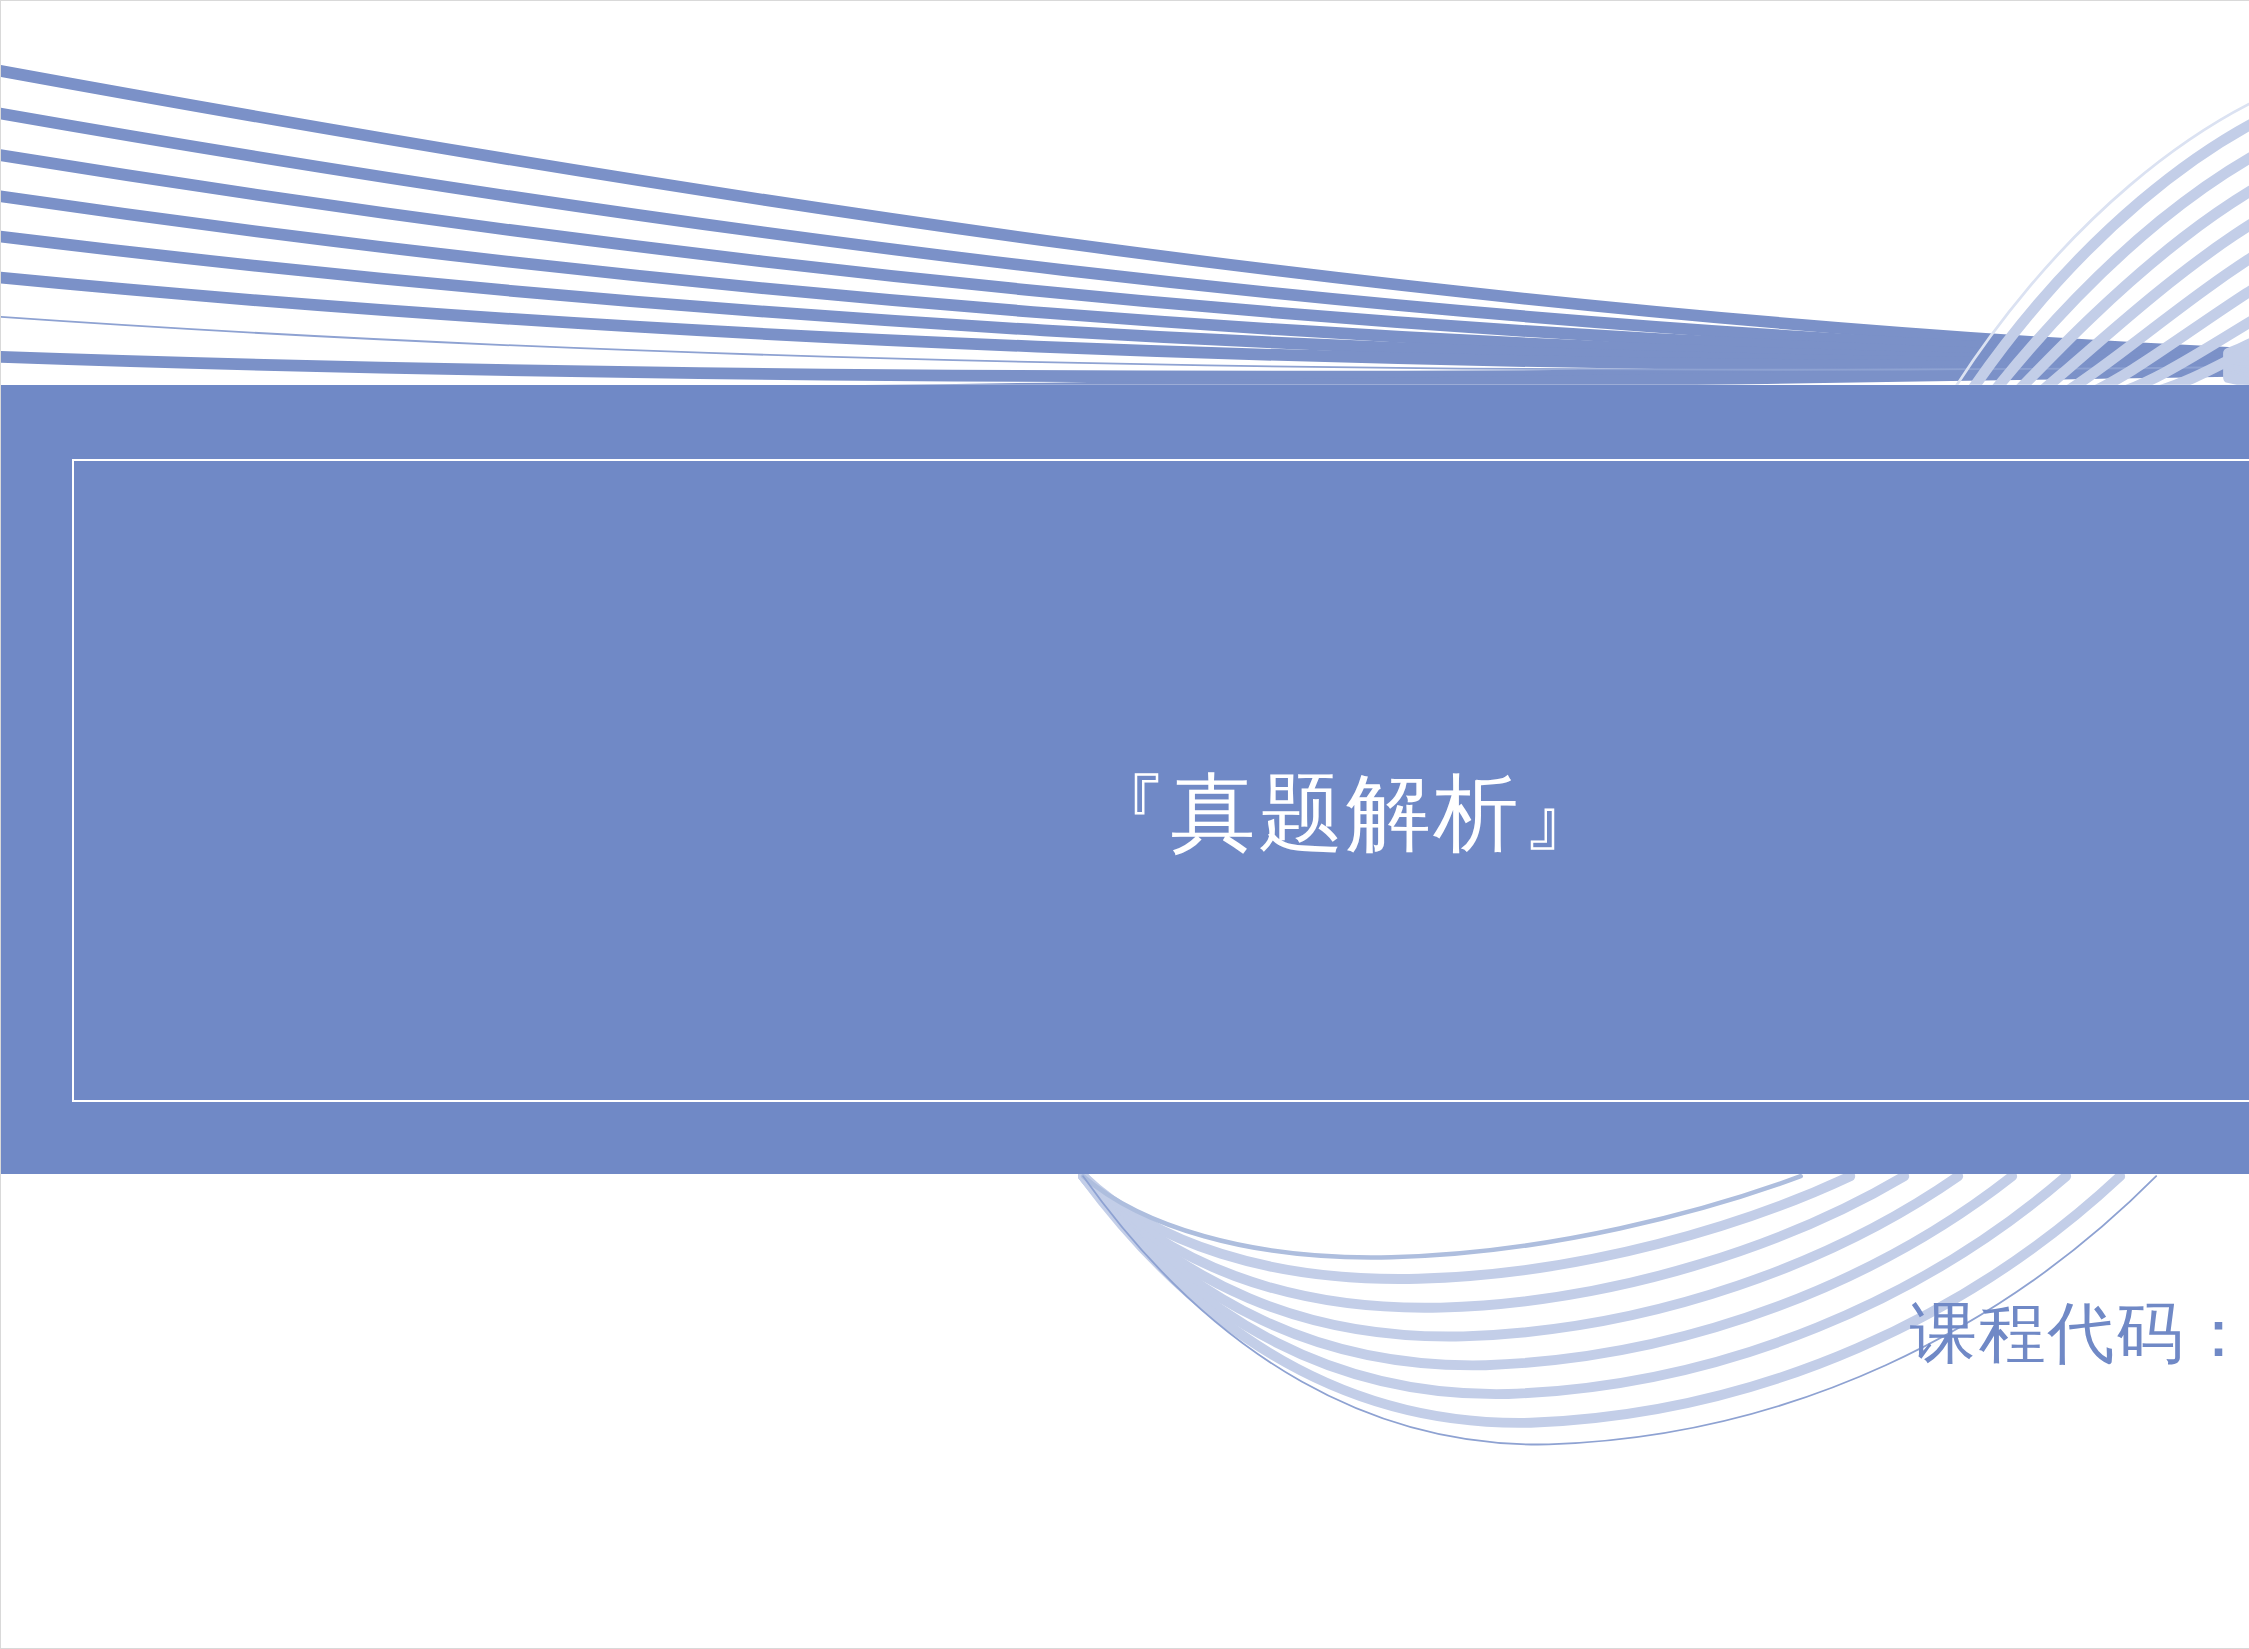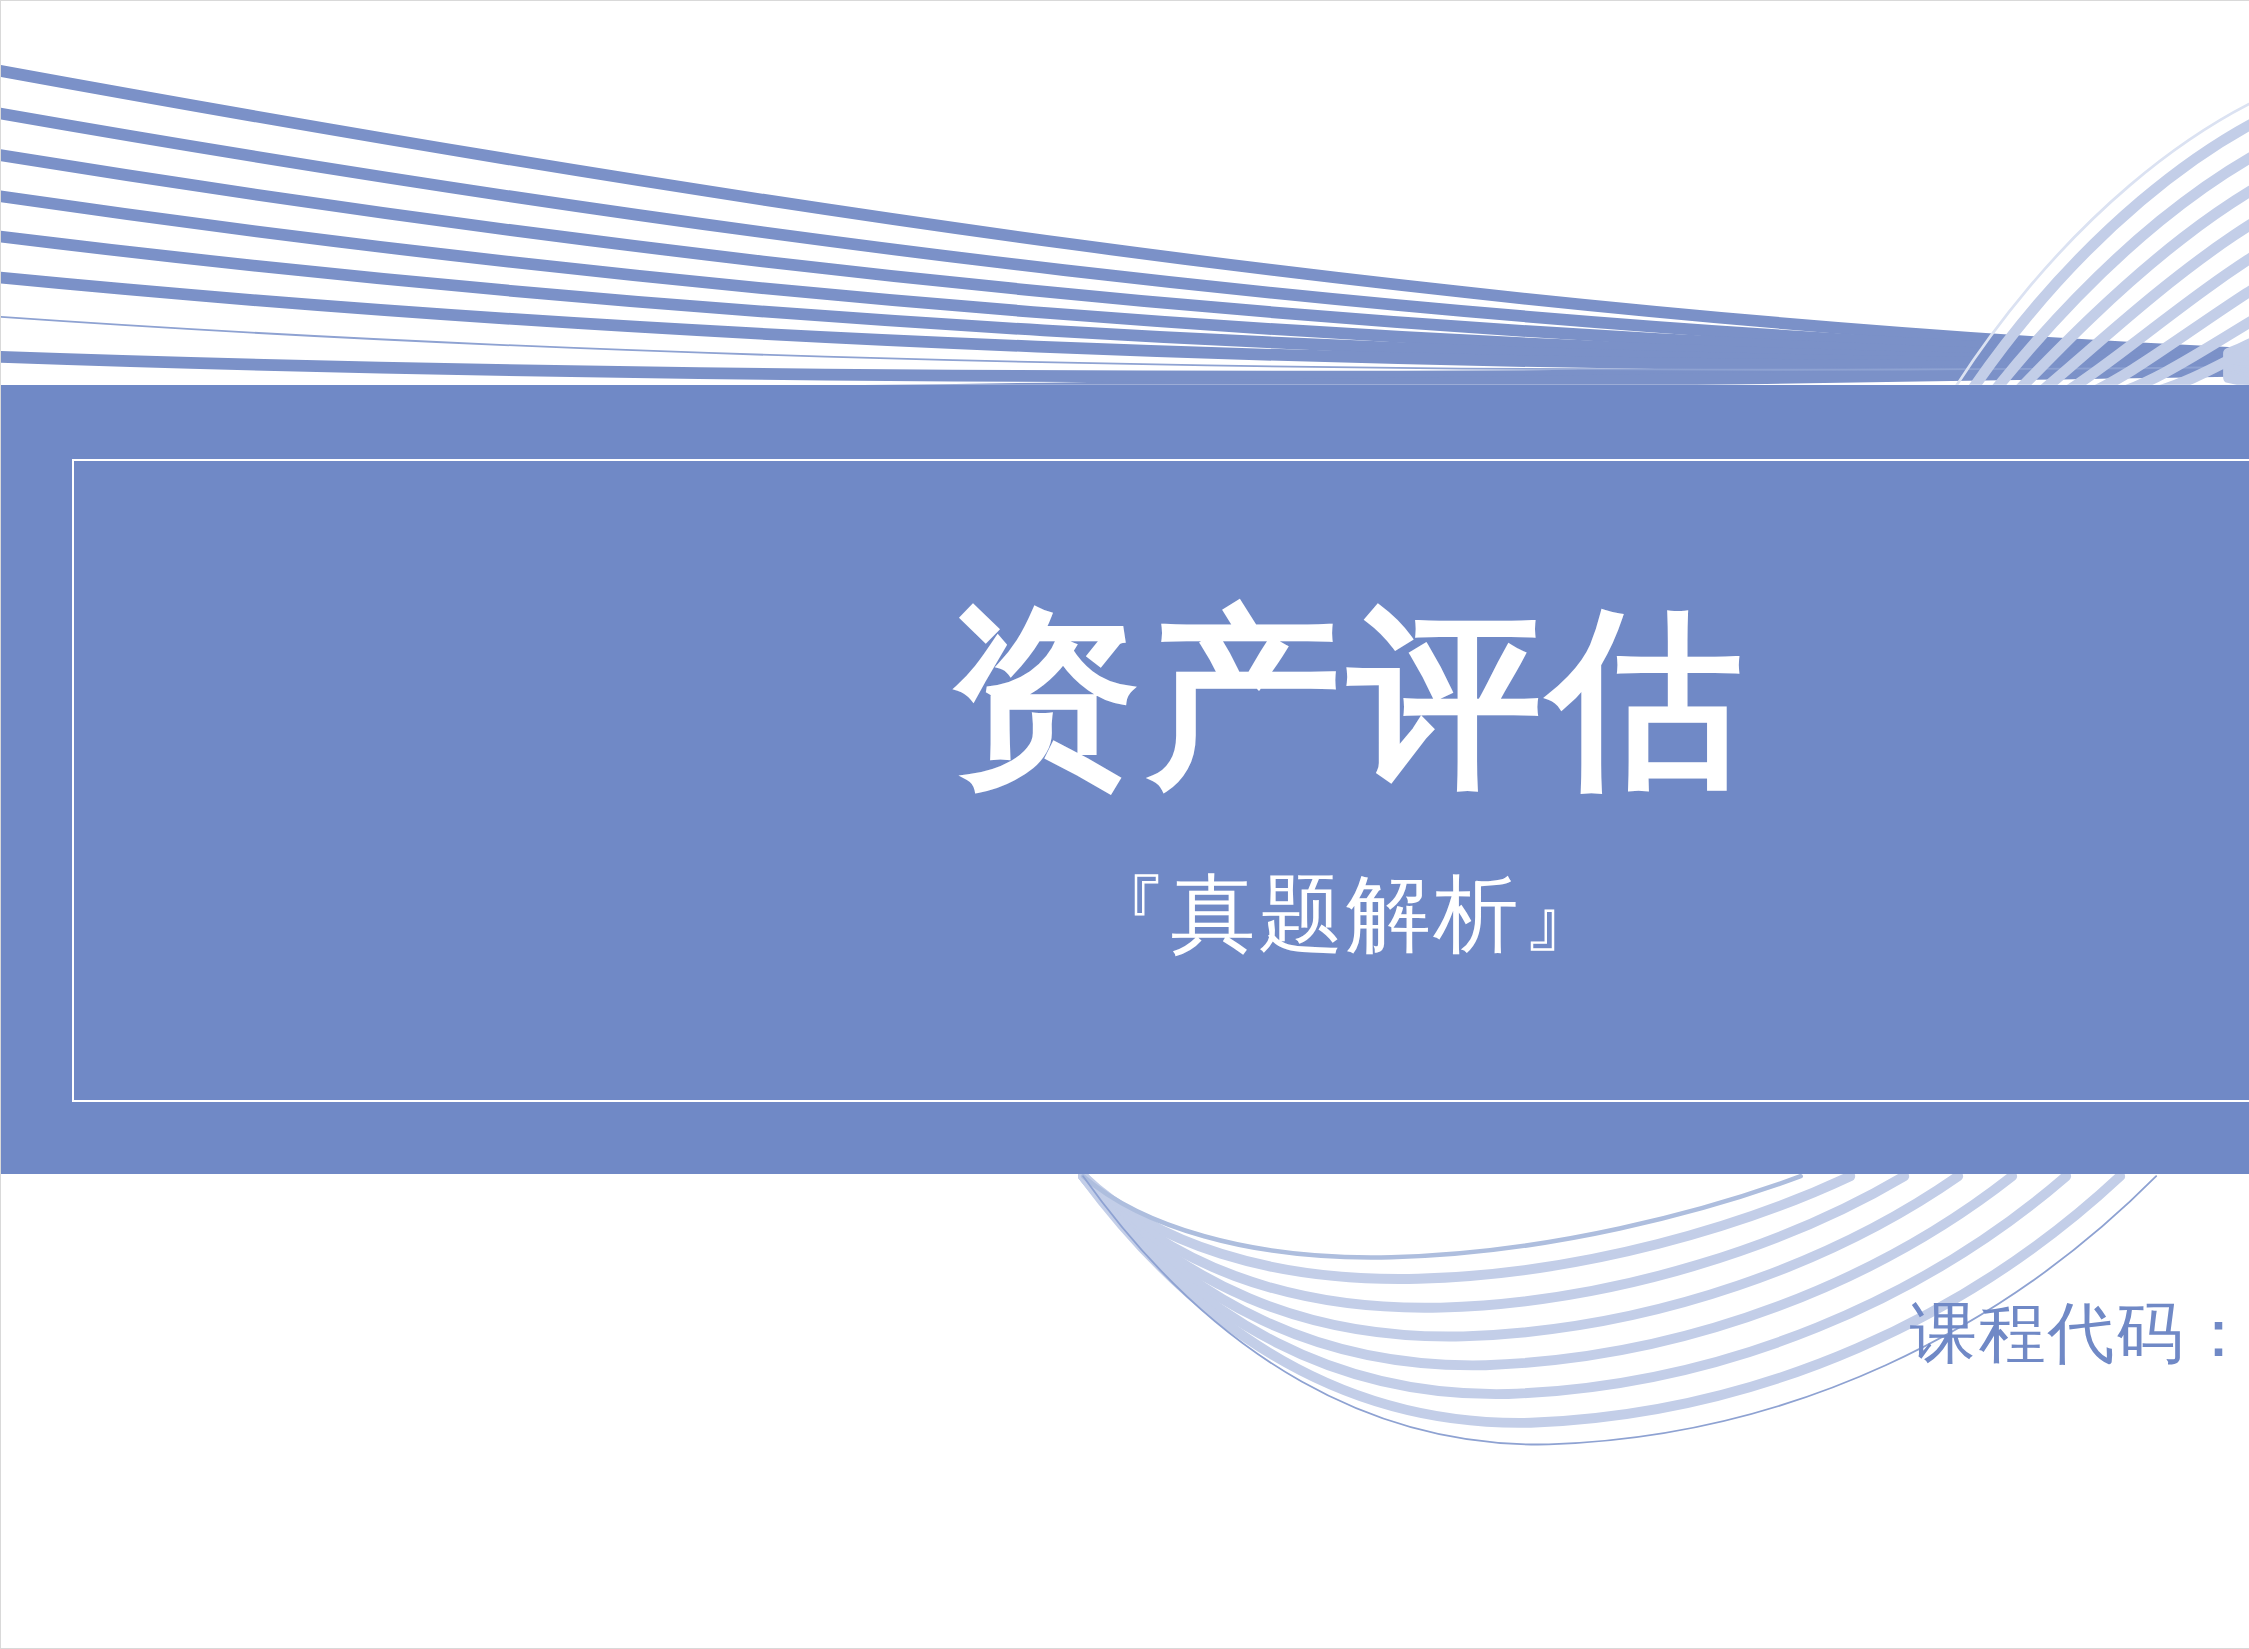--- a/index.html
+++ b/index.html
@@ -187,21 +187,20 @@
         <g stroke="#8ea2d2" stroke-width="4">
           <path d="M 2405 2612 C 2700 3026 3060 3216 3440 3208 C 3980 3190 4450 2954 4790 2612"></path>
         </g>
       </g>
     </svg>
   </div>
 
   <div class="banner">
     <div class="banner-frame"></div>
     <div class="banner-text">
-      <div class="title">资产评估</div>
       <div class="subtitle">『真题解析』</div>
     </div>
   </div>
 
   <div class="course-code">课程代码：00158</div>
 
 </div>
 
 
 </body></html>

